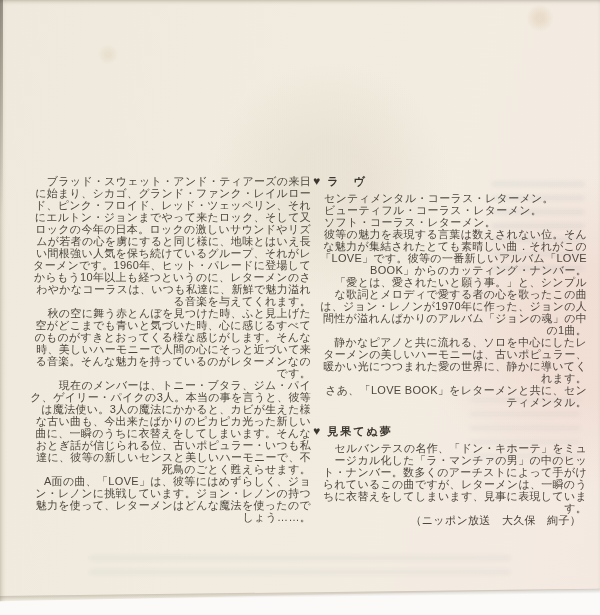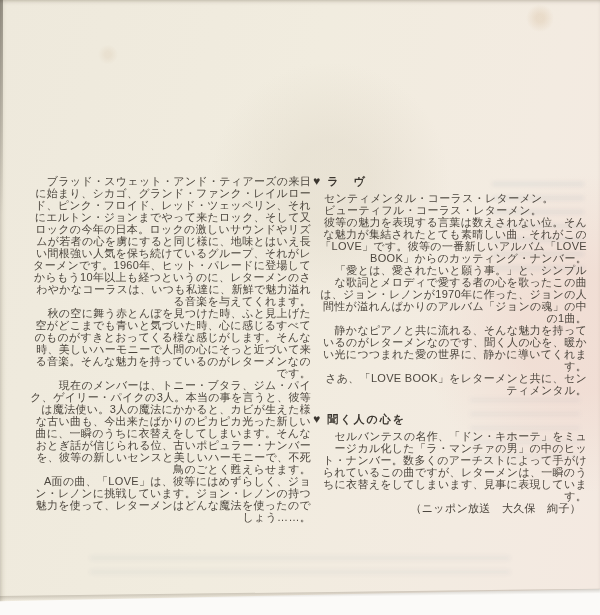--- a/index.html
+++ b/index.html
@@ -75,40 +75,41 @@
 <div class="scan">
   <div class="paper">
     <div class="edge-shadow"></div>
     <div class="ghost g1"></div>
     <div class="ghost g2"></div>
     <div class="ghost g3"></div>
 
     <div class="col left">
       <p>ブラッド・スウェット・アンド・ティアーズの来日に始まり、シカゴ、グランド・ファンク・レイルロード、ピンク・フロイド、レッド・ツェッペリン、それにエルトン・ジョンまでやって来たロック、そして又ロックの今年の日本。ロックの激しいサウンドやリズムが若者の心を虜にすると同じ様に、地味とはいえ長い間根強い人気を保ち続けているグループ、それがレターメンです。1960年、ヒット・パレードに登場してからもう10年以上も経つというのに、レターメンのさわやかなコーラスは、いつも私達に、新鮮で魅力溢れる音楽を与えてくれます。</p>
       <p>秋の空に舞う赤とんぼを見つけた時、ふと見上げた空がどこまでも青いと気づいた時、心に感じるすべてのものがすきとおってくる様な感じがします。そんな時、美しいハーモニーで人間の心にそっと近づいて来る音楽。そんな魅力を持っているのがレターメンなのです。</p>
-      <p>現在のメンバーは、トニー・ブタラ、ジム・パイク、ゲイリー・パイクの3人。本当の事を言うと、彼等は魔法使い。3人の魔法にかかると、カビが生えた様な古い曲も、今出来たばかりのピカピカ光った新しい曲に、一瞬のうちに衣替えをしてしまいます。そんなおとぎ話が信じられる位、古いポピュラー・ナンバーを、彼等の新しいセンスと美しいハーモニーで、不死鳥のごとく甦えらせます。</p>
+      <p>現在のメンバーは、トニー・ブタラ、ジム・パイク、ゲイリー・パイクの3人。本当の事を言うと、彼等は魔法使い。3人の魔法にかかると、カビが生えた様な古い曲も、今出来たばかりのピカピカ光った新しい曲に、一瞬のうちに衣替えをしてしまいます。そんなおとぎ話が信じられる位、古いポピュラー・いつも私達に、彼等の新しいセンスと美しいハーモニーで、不死鳥のごとく甦えらせます。</p>
       <p>A面の曲、「LOVE」は、彼等にはめずらしく、ジョン・レノンに挑戦しています。ジョン・レノンの持つ魅力を使って、レターメンはどんな魔法を使ったのでしょう……。</p>
     </div>
 
     <div class="col right">
       <div class="heading">
         <span class="heart">♥</span>
         <span>ラ　ヴ</span>
       </div>
       <div class="list">
         <div>センティメンタル・コーラス・レターメン。</div>
         <div>ビューティフル・コーラス・レターメン。</div>
+        <div>ソフト・コーラス・レターメン。</div>
       </div>
       <p>彼等の魅力を表現する言葉は数えされない位。そんな魅力が集結されたとても素晴しい曲．それがこの「LOVE」です。彼等の一番新しいアルバム「LOVE BOOK」からのカッティング・ナンバー。</p>
       <p>「愛とは、愛されたいと願う事。」と、シンプルな歌詞とメロディで愛する者の心を歌ったこの曲は、ジョン・レノンが1970年に作った、ジョンの人間性が溢れんばかりのアルバム「ジョンの魂」の中の1曲。</p>
-      <p>静かなピアノと共に流れる、そんな魅力を持っているのがレターメンなのです、聞く人の心を、暖かい光につつまれた愛の世界に、静かに導いてくれます。</p>
+      <p>静かなピアノと共に流れる、ソロを中心にしたレターメンの美しいハーモニーは、古いポピュラー、暖かい光につつまれた愛の世界に、静かに導いてくれます。</p>
       <p>さあ、「LOVE BOOK」をレターメンと共に、センティメンタル。</p>
 
       <div class="heading second">
         <span class="heart">♥</span>
-        <span>聞く人の心を</span>
+        <span>見果てぬ夢</span>
       </div>
       <p>セルバンテスの名作、「ドン・キホーテ」をミュージカル化した「ラ・マンチァの男」の中のヒット・ナンバー。数多くのアーチストによって手がけられているこの曲ですが、レターメンは、一瞬のうちに衣替えをしてしまいます、見事に表現しています。</p>
       <p class="credit">（ニッポン放送　大久保　絢子）</p>
     </div>
   </div>
   <div class="bottom-line"></div>
 </div>
 
 </body></html>

